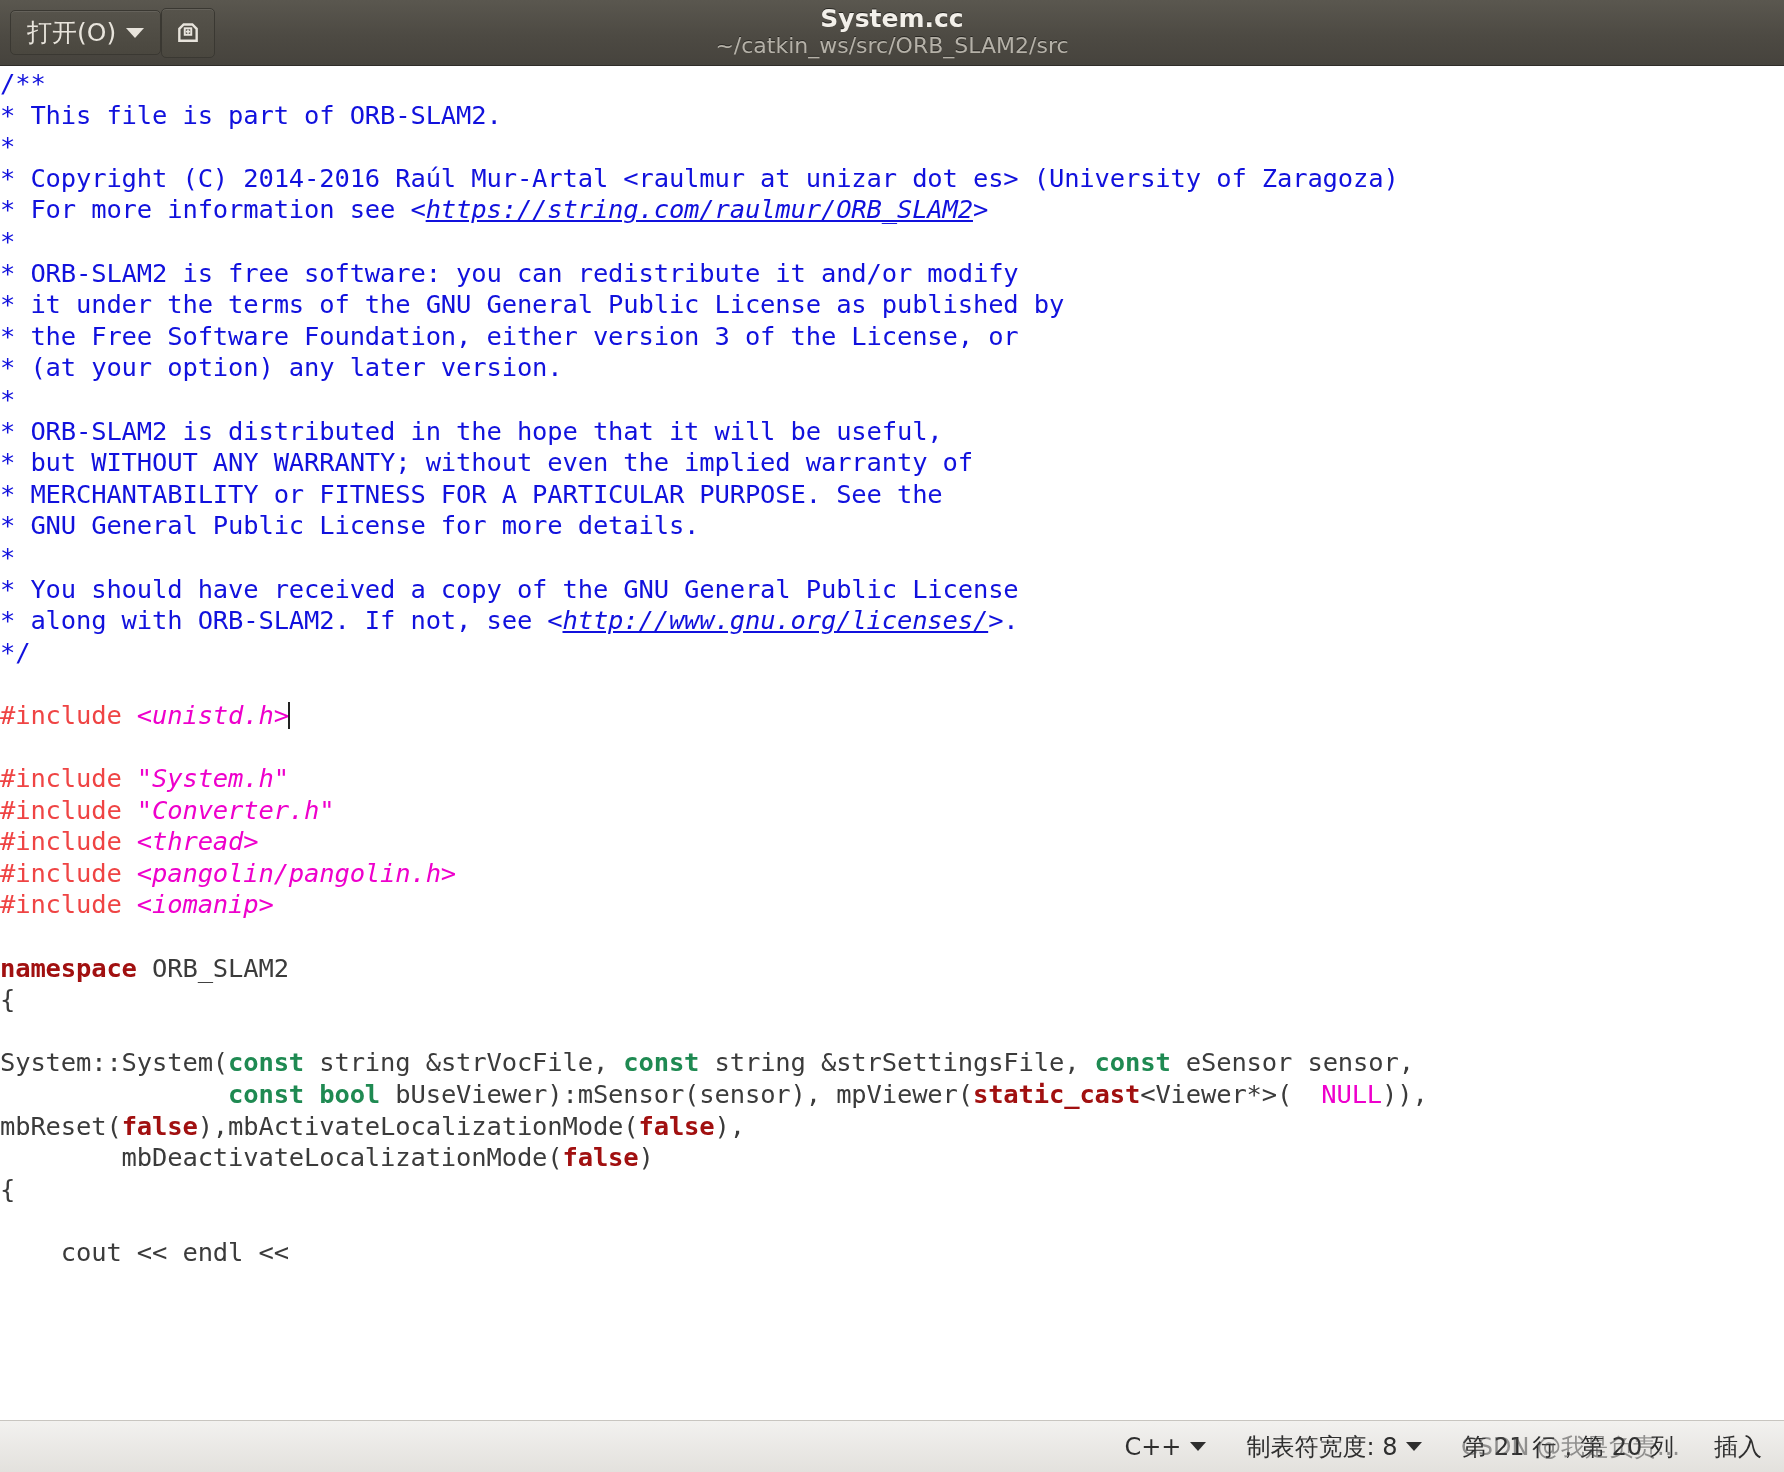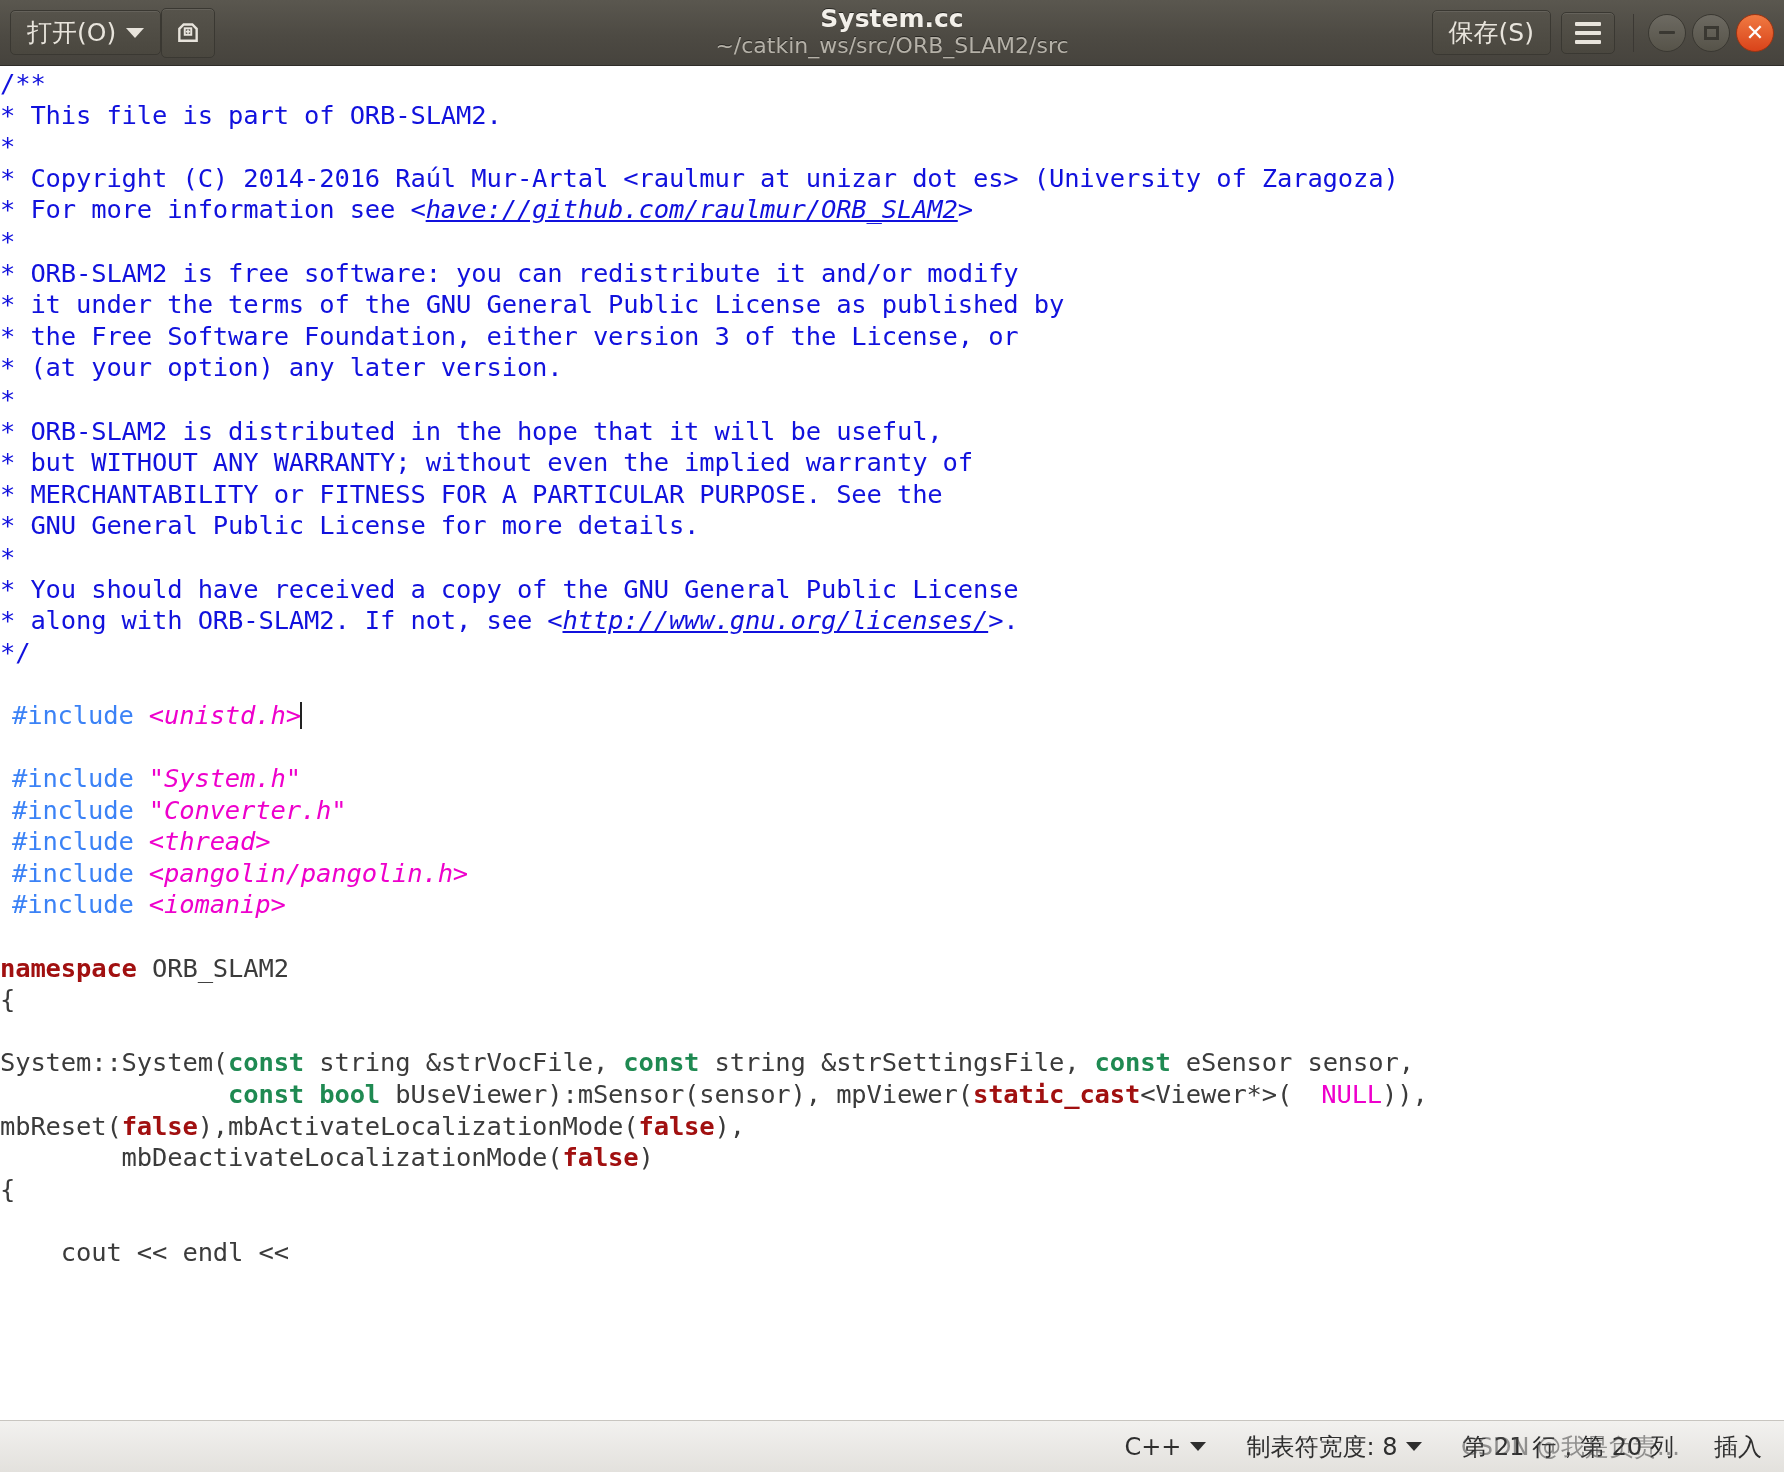--- a/index.html
+++ b/index.html
@@ -151,21 +151,21 @@
     font-family: "DejaVu Sans Mono", monospace;
     font-size: 25.5px;
     line-height: 31.6px;
     white-space: pre;
     color: #3b3b3b;
     padding: 2px 0 0 0;
     letter-spacing: -0.15px;
   }
   .cmt { color: #1111dd; }
   .lnk { color: #1111dd; font-style: italic; text-decoration: underline; }
-  .pre { color: #3b82f6; padding-left: 12px; }
+  .pre { color: #ef4444; }
   .hdr { color: #ee00cc; font-style: italic; }
   .kwd { color: #a11010; font-weight: bold; }
   .typ { color: #1f8a52; font-weight: bold; }
   .mag { color: #ee00cc; margin-left: 29px; }
   .plain { color: #3b3b3b; }
   .caret {
     display: inline-block;
     width: 2px;
     height: 27px;
     background: #222;
@@ -237,51 +237,28 @@
           </svg>
         </span>
       </div>
     </div>
 
     <div class="title-center">
       <div class="title-main">System.cc</div>
       <div class="title-sub">~/catkin_ws/src/ORB_SLAM2/src</div>
     </div>
 
-    <div class="tb-right">
-      <div class="tb-btn">
-        <span>保存(S)</span>
-      </div>
-      <div class="tb-btn icononly">
-        <span class="hamburger">
-          <span></span>
-            <span></span>
-            <span></span>
-        </span>
-      </div>
-      <div class="wincontrols">
-        <div class="wc">
-          <span class="dash"></span>
-        </div>
-        <div class="wc">
-          <span class="sq"></span>
-        </div>
-        <div class="wc close">
-          <span class="x">✕</span>
-        </div>
-      </div>
-    </div>
   </div>
 
   <div class="editor">
     <div class="code"><span class="cmt">/**
 * This file is part of ORB-SLAM2.
 *
 * Copyright (C) 2014-2016 Raúl Mur-Artal &lt;raulmur at unizar dot es&gt; (University of Zaragoza)
-* For more information see &lt;</span><span class="lnk">have://github.com/raulmur/ORB_SLAM2</span><span class="cmt">&gt;
+* For more information see &lt;</span><span class="lnk">https://string.com/raulmur/ORB_SLAM2</span><span class="cmt">&gt;
 *
 * ORB-SLAM2 is free software: you can redistribute it and/or modify
 * it under the terms of the GNU General Public License as published by
 * the Free Software Foundation, either version 3 of the License, or
 * (at your option) any later version.
 *
 * ORB-SLAM2 is distributed in the hope that it will be useful,
 * but WITHOUT ANY WARRANTY; without even the implied warranty of
 * MERCHANTABILITY or FITNESS FOR A PARTICULAR PURPOSE. See the
 * GNU General Public License for more details.

